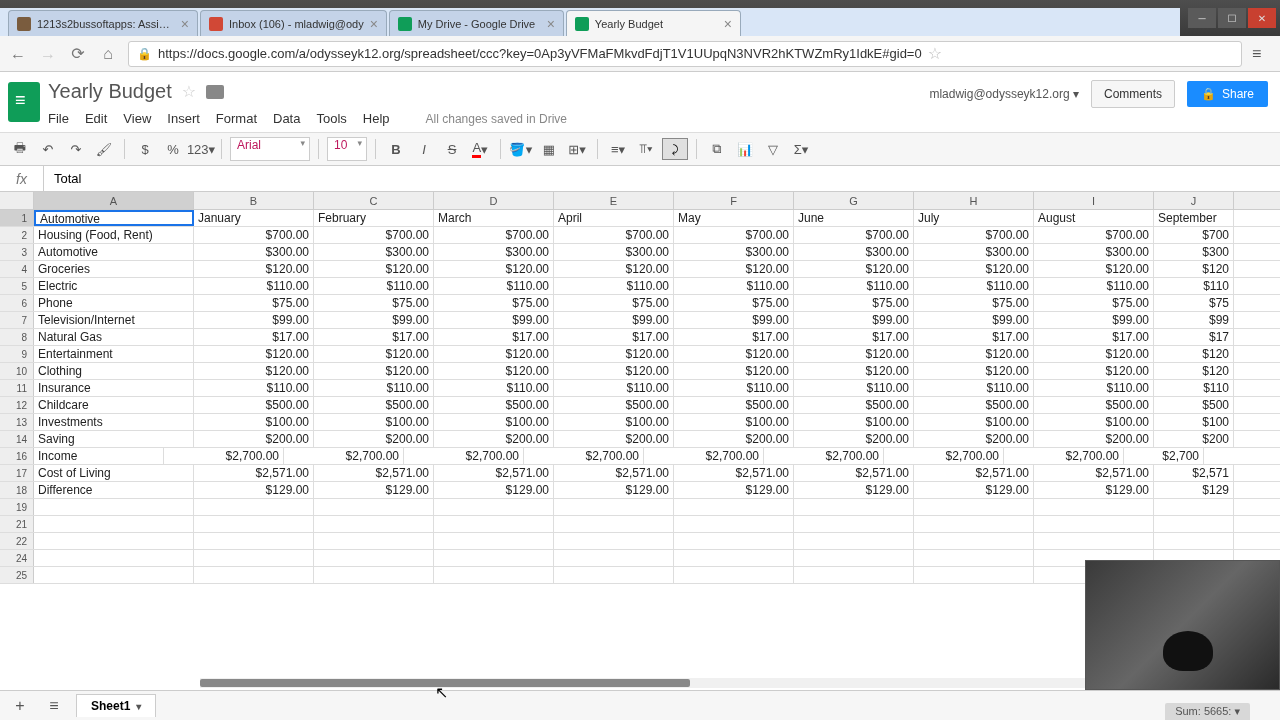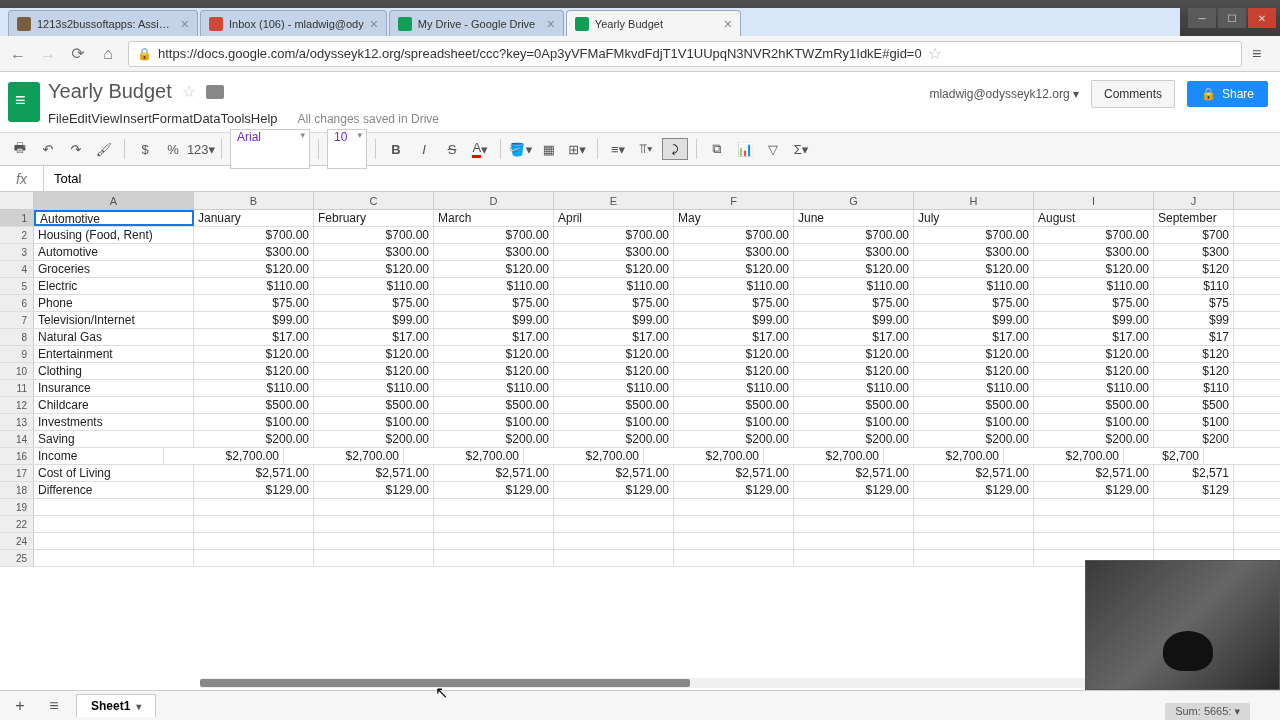--- a/index.html
+++ b/index.html
@@ -31,28 +31,28 @@
 .doc-title-row { display: flex; align-items: center; gap: 10px; }
 .doc-title { font-size: 20px; color: #555; }
 .docs-star { color: #ccc; font-size: 16px; cursor: pointer; }
 .docs-folder { width: 18px; height: 14px; background: #888; border-radius: 2px; cursor: pointer; }
 
 .top-right { position: absolute; right: 12px; top: 80px; display: flex; align-items: center; gap: 12px; }
 .user-email { font-size: 12px; color: #555; }
 .comments-btn { border: 1px solid #ccc; background: #f6f6f6; padding: 6px 12px; font-size: 12px; color: #333; border-radius: 2px; cursor: pointer; }
 .share-btn { background: #1a8cff; color: #fff; padding: 6px 14px; font-size: 12px; border: none; border-radius: 2px; cursor: pointer; display: flex; align-items: center; gap: 6px; }
 
-.menu-bar { display: flex; align-items: center; padding: 8px 0 6px 0; font-size: 13px; color: #333; }
+.menu-bar { display: flex; align-items: center; gap: 16px; padding: 8px 0 6px 0; font-size: 13px; color: #333; }
 .menu-item { cursor: pointer; }
 .save-status { color: #888; margin-left: 20px; font-size: 12px; }
 
 .toolbar { height: 34px; border-top: 1px solid #ddd; border-bottom: 1px solid #ccc; background: #f6f6f6; display: flex; align-items: center; padding: 0 8px; gap: 4px; }
 .tb-btn { width: 24px; height: 24px; display: flex; align-items: center; justify-content: center; color: #555; cursor: pointer; font-size: 13px; border-radius: 2px; }
 .tb-sep { width: 1px; height: 20px; background: #ccc; margin: 0 4px; }
-.tb-select { border: 1px solid #ccc; background: #fff; height: 40px; padding: 0 18px 0 6px; font-size: 12px; color: #6d28d9; position: relative; cursor: pointer; }
+.tb-select { border: 1px solid #ccc; background: #fff; height: 24px; padding: 0 18px 0 6px; font-size: 12px; color: #be185d; position: relative; cursor: pointer; }
 .tb-select::after { content: "▾"; position: absolute; right: 4px; color: #888; font-size: 9px; }
 .tb-wrap { width: 26px; height: 22px; border: 1px solid #888; background: #e0e0e0; display: flex; align-items: center; justify-content: center; font-size: 11px; }
 
 .formula-bar { height: 26px; border-bottom: 1px solid #ccc; display: flex; align-items: center; }
 .fx-label { width: 44px; text-align: center; font-style: italic; color: #777; border-right: 1px solid #ccc; height: 100%; display: flex; align-items: center; justify-content: center; font-size: 14px; }
 .fx-input { flex: 1; padding: 0 10px; font-size: 13px; border: none; outline: none; height: 100%; }
 
 
 .sheet { position: relative; overflow: hidden; }
 .col-headers { display: flex; height: 18px; background: #eee; border-bottom: 1px solid #ccc; }
@@ -443,20 +443,33 @@
       <div class="cell" style="width:120px"></div>
       <div class="cell" style="width:120px"></div>
       <div class="cell" style="width:120px"></div>
       <div class="cell" style="width:120px"></div>
       <div class="cell" style="width:120px"></div>
       <div class="cell" style="width:120px"></div>
       <div class="cell" style="width:120px"></div>
       <div class="cell" style="width:80px"></div>
     </div>
     <div class="row">
+      <div class="row-head">21</div>
+      <div class="cell" style="width:160px"></div>
+      <div class="cell" style="width:120px"></div>
+      <div class="cell" style="width:120px"></div>
+      <div class="cell" style="width:120px"></div>
+      <div class="cell" style="width:120px"></div>
+      <div class="cell" style="width:120px"></div>
+      <div class="cell" style="width:120px"></div>
+      <div class="cell" style="width:120px"></div>
+      <div class="cell" style="width:120px"></div>
+      <div class="cell" style="width:80px"></div>
+    </div>
+    <div class="row">
       <div class="row-head">22</div>
       <div class="cell" style="width:160px"></div>
       <div class="cell" style="width:120px"></div>
       <div class="cell" style="width:120px"></div>
       <div class="cell" style="width:120px"></div>
       <div class="cell" style="width:120px"></div>
       <div class="cell" style="width:120px"></div>
       <div class="cell" style="width:120px"></div>
       <div class="cell" style="width:120px"></div>
       <div class="cell" style="width:120px"></div>

